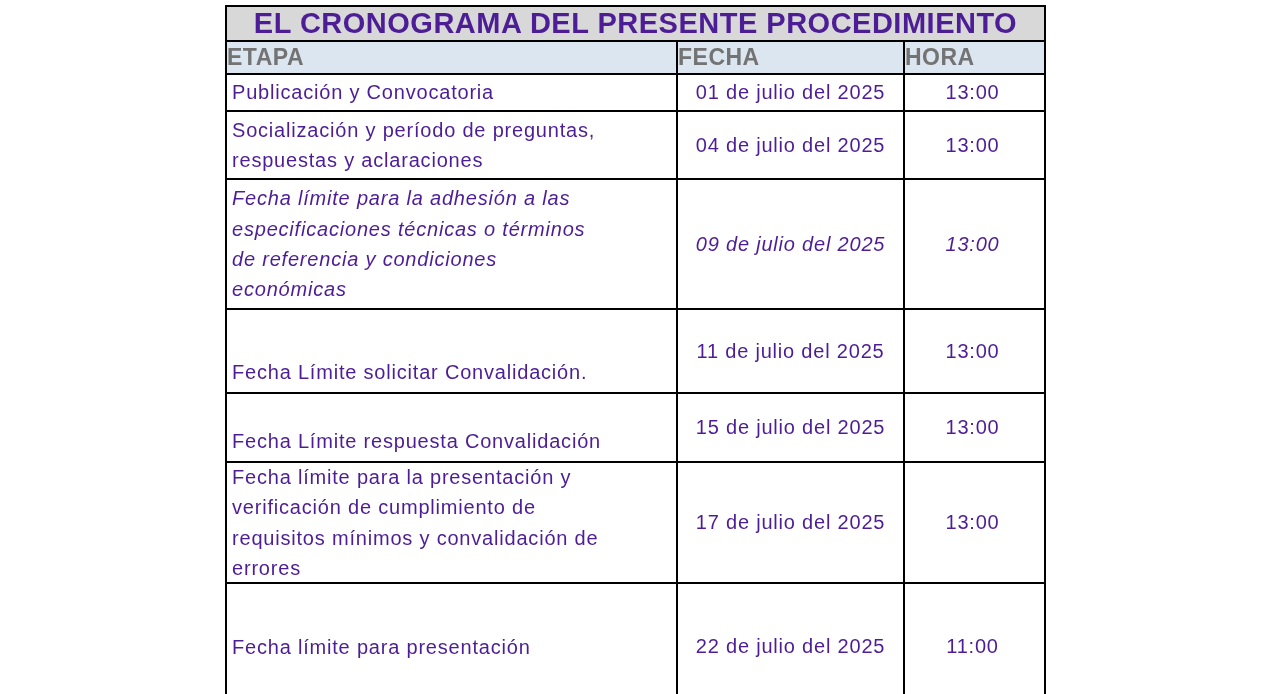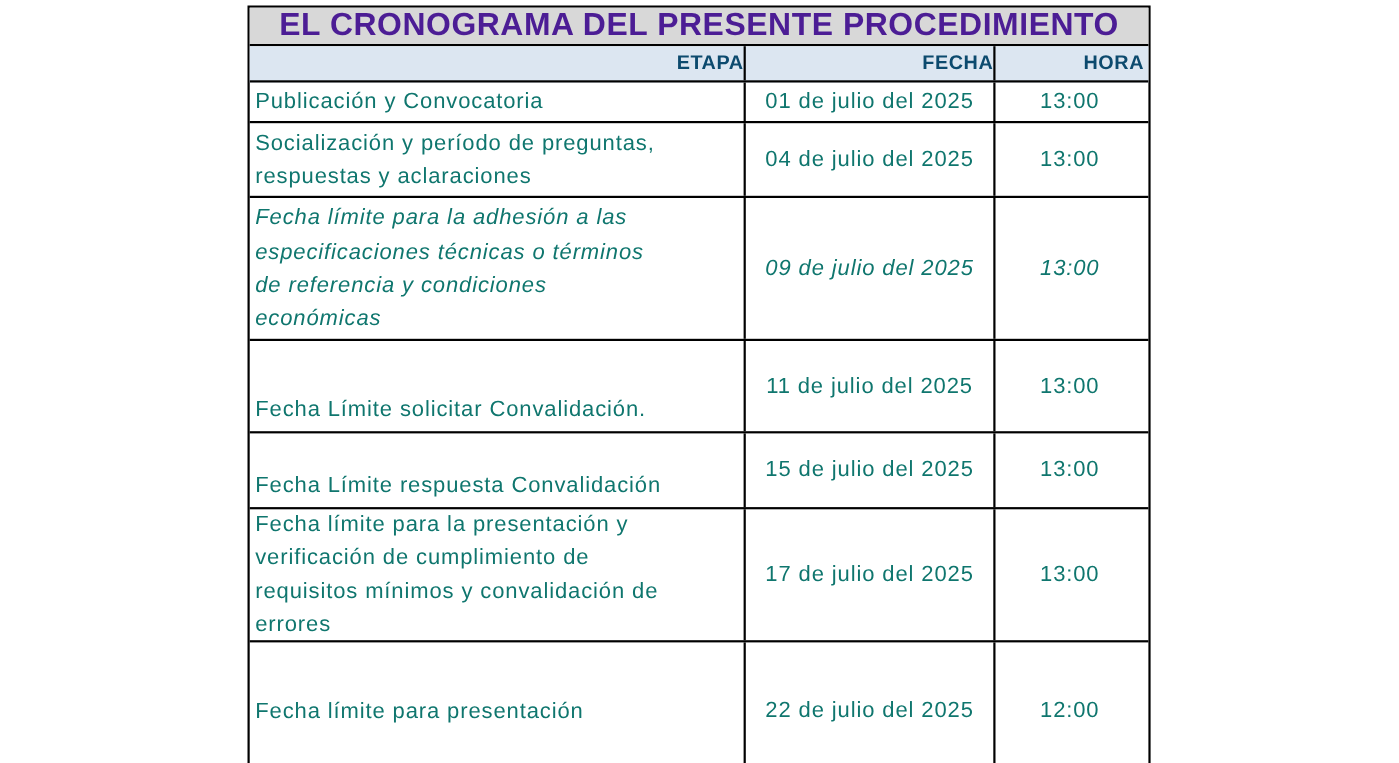--- a/index.html
+++ b/index.html
@@ -41,33 +41,33 @@
     grid-template-columns: 451px 227px 135px;
     box-sizing: border-box;
     border-bottom: 2px solid #000000;
   }
   .header-row {
     height: 33px;
     background: #dce6f1;
   }
   .header-row .cell {
     font-weight: bold;
-    font-size: 18px;
+    font-size: 23px;
     letter-spacing: 0.5px;
-    color: #0c4a6e;
-    justify-content: flex-end;
+    color: #737373;
+    justify-content: flex-start;
     align-items: center;
     padding: 0;
   }
   .cell {
     box-sizing: border-box;
     display: flex;
     font-size: 20px;
     letter-spacing: 0.8px;
-    color: #0f766e;
+    color: #4c1d95;
     line-height: 1.52;
     overflow: hidden;
   }
   .etapa {
     border-right: 2px solid #000000;
     padding: 2px 8px 2px 5px;
     align-items: center;
     justify-content: flex-start;
     text-align: left;
   }
@@ -196,18 +196,18 @@
     </div>
 
     <div class="trow r7">
       <div class="cell etapa">
         <span>Fecha límite para presentación</span>
       </div>
       <div class="cell fecha">
         <span>22 de julio del 2025</span>
       </div>
       <div class="cell hora">
-        <span>12:00</span>
+        <span>11:00</span>
       </div>
     </div>
 
   </div>
 </div>
 
 </body></html>

